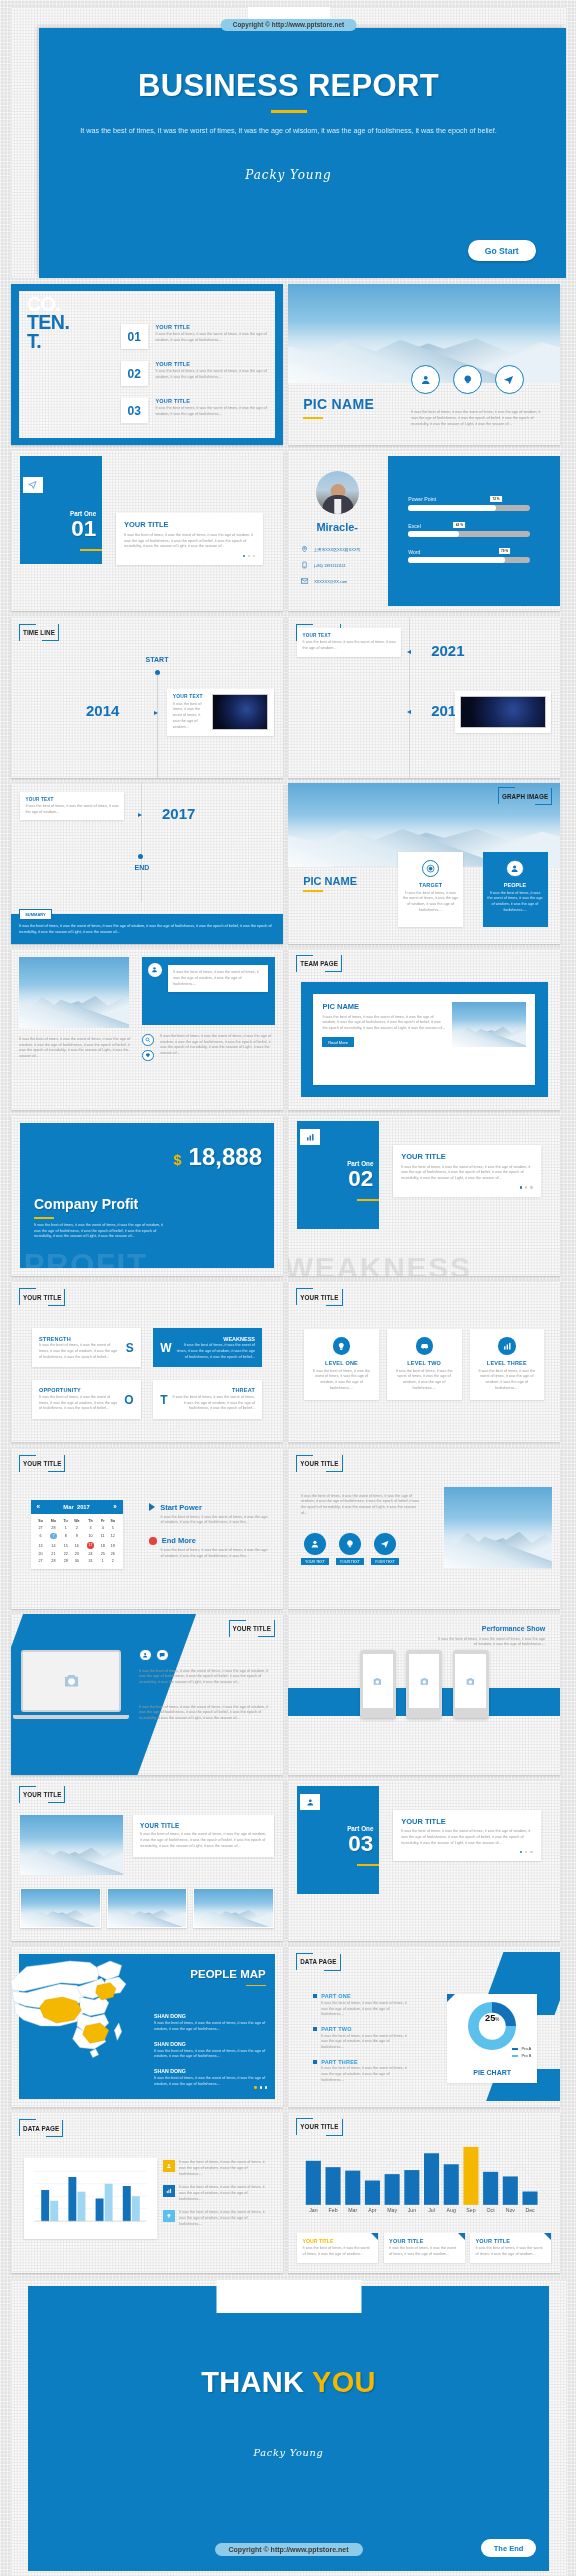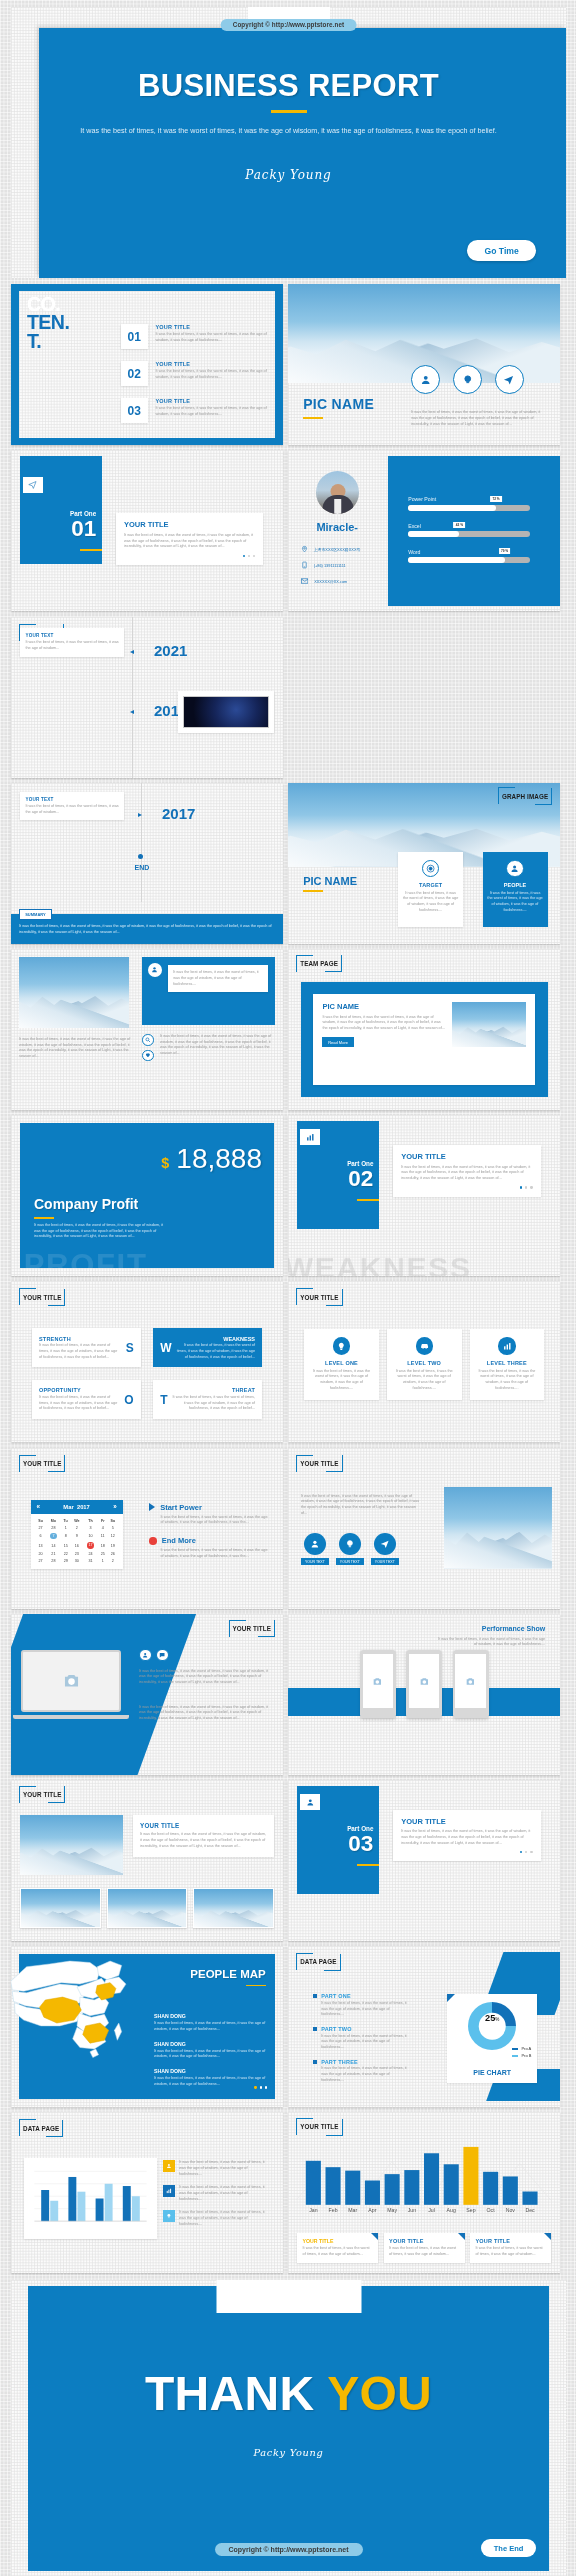--- a/index.html
+++ b/index.html
@@ -127,21 +127,21 @@
     width: 555px; height: 299px; position: relative; background: #fbfbfb;
     background-image:
       linear-gradient(to right, rgba(228,228,228,.75) 0.6px, transparent 0.6px),
       linear-gradient(to bottom, rgba(228,228,228,.75) 0.6px, transparent 0.6px);
     background-size: 2.9px 2.9px;
   }
   .thanks-blue { position: absolute; left: 17.3px; right: 17.3px; top: 5.8px; bottom: 8px; background: #0c7dc1; }
   .thanks-notch { position: absolute; left: 50%; top: 0; transform: translateX(-50%); width: 145px; height: 33px; background: #fff; z-index: 4; }
   .thanks-title {
     position: absolute; top: 86px; width: 100%; text-align: center;
-    font-size: 48px; font-weight: bold; color: #fff; letter-spacing: 0.3px;
+    font-size: 29px; font-weight: bold; color: #fff; letter-spacing: 0.3px;
     text-shadow: 1.2px 1.2px 1.7px rgba(0,0,0,.22);
   }
   .thanks-title b { color: #f5b800; font-weight: bold; }
   .thanks-author {
     position: absolute; top: 167px; width: 100%; text-align: center; color: #fff;
     font-size: 9.8px; font-style: italic; letter-spacing: 0.7px; font-family: "DejaVu Serif", serif;
   }
   .theend {
     position: absolute; right: 30px; bottom: 22px; background: #fff; color: #0c7dc1;
     font-weight: bold; font-size: 7.5px; padding: 4.6px 12.7px; border-radius: 10.4px;
@@ -165,21 +165,21 @@
 
   <div class="hero-wrap">
     <div class="hero">
       <div class="hero-blue"></div>
       <div class="hero-notch"></div>
       <div class="copybar">Copyright © http://www.pptstore.net</div>
       <div class="hero-title">BUSINESS REPORT</div>
       <div class="hero-rule"></div>
       <div class="hero-sub">It was the best of times, it was the worst of times, it was the age of wisdom, it was the age of foolishness, it was the epoch of belief.</div>
       <div class="hero-author">Packy Young</div>
-      <div class="gostart">Go Time</div>
+      <div class="gostart">Go Start</div>
     </div>
   </div>
 
   <div class="row">
     <div class="slide half">
       <div style="position:absolute;inset:0;background:#0c7dc1"></div>
       <div style="position:absolute;left:8px;top:7px;right:8px;bottom:7px;background:#fbfbfb;background-image:linear-gradient(to right,rgba(228,228,228,.7) 0.6px,transparent 0.6px),linear-gradient(to bottom,rgba(228,228,228,.7) 0.6px,transparent 0.6px);background-size:2.9px 2.9px"></div>
       <div style="position:absolute;left:16px;top:10.4px;font-size:19.6px;font-weight:bold;color:#1271b8;line-height:.96;letter-spacing:-0.6px;font-family:'Liberation Sans',sans-serif">
         <div style="color:#fff;text-shadow:0 0 0 #fff">CO.</div>
         <div>TEN.</div>
@@ -312,20 +312,35 @@
           <div style="position:relative;height:6.3px;border-radius:3.5px;background:#b4b4b4">
             <div style="position:absolute;left:0;top:0;bottom:0;width:79%;background:#fff;border-radius:3.5px"></div>
             <div style="position:absolute;left:79%;top:-9.2px;transform:translateX(-50%);background:#fff;font-size:3.2px;font-weight:bold;color:#333;padding:1.2px 2.3px">79 %</div>
           </div>
         </div>
       </div>
     </div>
   </div>
 
   <div class="row">
+    <div class="slide half">
+      <div class="bracket-title" style="left:8px;top:7px">TIME LINE</div>
+      <div style="position:absolute;left:146px;top:53px;bottom:0;width:0.6px;background:#d5d5d5"></div>
+      <div style="position:absolute;left:123px;top:39px;width:46px;text-align:center;color:#1271b8;font-weight:bold;font-size:7px">START</div>
+      <div style="position:absolute;left:144px;top:53px;width:5.2px;height:5.2px;border-radius:50%;background:#1271b8"></div>
+      <div style="position:absolute;left:75px;top:85px;font-size:15px;font-weight:bold;color:#1271b8">2014</div>
+      <div style="position:absolute;left:143px;top:94px;width:0;height:0;border-left:4px solid #1271b8;border-top:2.9px solid transparent;border-bottom:2.9px solid transparent"></div>
+      <div class="card" style="position:absolute;left:156px;top:72px;right:9.2px;padding:5.8px;display:flex;gap:5.8px">
+        <div style="flex:1">
+          <div class="t-head" style="font-size:4.9px">YOUR TEXT</div>
+          <div class="body-txt" style="margin-top:2.3px">It was the best of times, it was the worst of times, it was the age of wisdom...</div>
+        </div>
+        <div class="space" style="width:56px;height:36px;border:0.6px solid #c9c9c9"></div>
+      </div>
+    </div>
 
     <div class="slide half">
       <div class="bracket-title" style="left:8px;top:7px">YOUR TEXT</div>
       <div style="position:absolute;left:121px;top:0;bottom:0;width:0.6px;background:#d5d5d5"></div>
       <div style="position:absolute;left:143px;top:25px;font-size:15px;font-weight:bold;color:#1271b8">2021</div>
       <div style="position:absolute;left:119px;top:33px;width:0;height:0;border-right:4px solid #1271b8;border-top:2.9px solid transparent;border-bottom:2.9px solid transparent"></div>
       <div class="card" style="position:absolute;left:9.2px;top:11.5px;width:104px;padding:5.2px;display:flex;gap:4.6px">
         <div style="flex:1">
           <div class="t-head" style="font-size:4.6px">YOUR TEXT</div>
           <div class="body-txt" style="margin-top:1.7px">It was the best of times, it was the worst of times, it was the age of wisdom...</div>
@@ -428,21 +443,21 @@
         <div class="mtn" style="width:74px;height:45px"></div>
       </div>
     </div>
   </div>
 
   <div class="row">
     <div class="slide half">
       <div style="position:absolute;left:9.2px;top:8px;right:9.2px;bottom:8px;background:#0c7dc1"></div>
       <div style="position:absolute;right:21px;top:28px;display:flex;align-items:baseline;gap:7px">
         <span style="color:#f5b800;font-size:14.4px;font-weight:bold">$</span>
-        <span style="color:#fff;font-size:28px;font-weight:normal;text-shadow:1.2px 1.2px 1.7px rgba(0,0,0,.2)">18,888</span>
+        <span style="color:#fff;font-size:24px;font-weight:bold;text-shadow:1.2px 1.2px 1.7px rgba(0,0,0,.2)">18,888</span>
       </div>
       <div style="position:absolute;left:23px;top:81px">
         <div style="color:#fff;font-size:14px;font-weight:bold;text-shadow:0.6px 0.6px 1.2px rgba(0,0,0,.2)">Company Profit</div>
         <div style="width:19.6px;height:1.7px;background:#f5b800;margin-top:4.6px"></div>
         <div class="body-txt" style="color:#cfe6f5;margin-top:4.6px;width:130px">It was the best of times, it was the worst of times, it was the age of wisdom, it was the age of foolishness, it was the epoch of belief, it was the epoch of incredulity, it was the season of Light, it was the season of...</div>
       </div>
       <div class="wm" style="left:12.7px;bottom:-8px;font-size:31px;color:rgba(255,255,255,.12)">PROFIT</div>
     </div>
 
     <div class="slide half">

